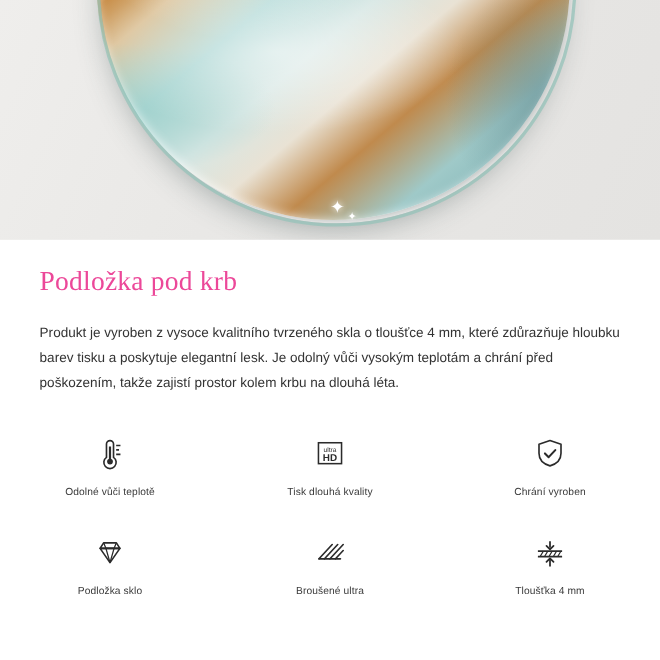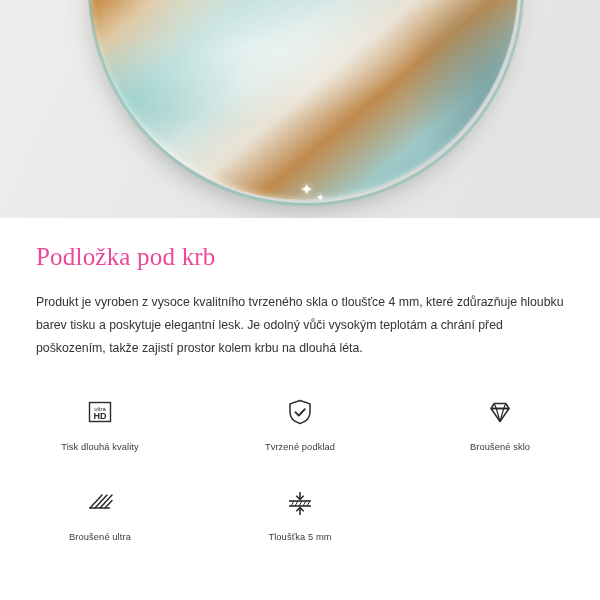--- a/index.html
+++ b/index.html
@@ -175,51 +175,64 @@
 
   <div class="content">
     <h1 class="headline">
       <span>Podložka pod krb</span>
     </h1>
     <p class="paragraph">Produkt je vyroben z vysoce kvalitního tvrzeného skla o tloušťce 4 mm, které zdůrazňuje hloubku barev tisku a poskytuje elegantní lesk. Je odolný vůči vysokým teplotám a chrání před poškozením, takže zajistí prostor kolem krbu na dlouhá léta.</p>
   </div>
 
   <div class="features">
 
+    <div class="feature">
+      <div class="glyph">
+        <svg width="40" height="40" viewBox="0 0 40 40" fill="none" stroke="#2b2b2b" stroke-width="1.5">
+          <path d="M20 8.5a3.2 3.2 0 0 1 3.2 3.2v12.1a5.6 5.6 0 1 1-6.4 0V11.7A3.2 3.2 0 0 1 20 8.5z"></path>
+          <circle cx="20" cy="27.6" r="2.6" fill="#2b2b2b" stroke="none"></circle>
+          <line x1="20" y1="14" x2="20" y2="25.6" stroke-width="2"></line>
+          <line x1="25.6" y1="13" x2="29.5" y2="13"></line>
+          <line x1="25.6" y1="17" x2="28.2" y2="17"></line>
+          <line x1="25.6" y1="21" x2="29.5" y2="21"></line>
+        </svg>
+      </div>
+      <div class="caption">Odolné vůči teplotě</div>
+    </div>
 
     <div class="feature">
       <div class="glyph">
         <svg width="40" height="40" viewBox="0 0 40 40">
           <rect x="9.5" y="10.5" width="21" height="19" fill="none" stroke="#2b2b2b" stroke-width="1.4"></rect>
           <text x="20" y="19" text-anchor="middle" font-family="Liberation Sans, sans-serif" font-size="6" fill="#2b2b2b">ultra</text>
           <text x="20" y="27" text-anchor="middle" font-family="Liberation Sans, sans-serif" font-size="9" font-weight="bold" fill="#2b2b2b">HD</text>
         </svg>
       </div>
       <div class="caption">Tisk dlouhá kvality</div>
     </div>
 
     <div class="feature">
       <div class="glyph">
         <svg width="40" height="40" viewBox="0 0 40 40">
           <path d="M20 8.5l10 3.4v8.2c0 6.1-4.2 9.8-10 11.4-5.8-1.6-10-5.3-10-11.4v-8.2l10-3.4z" fill="none" stroke="#2b2b2b" stroke-width="1.5" stroke-linejoin="round"></path>
           <path d="M15.4 20.2l3.4 3.4 6-6.4" fill="none" stroke="#2b2b2b" stroke-width="1.9" stroke-linecap="round" stroke-linejoin="round"></path>
         </svg>
       </div>
-      <div class="caption">Tvrzené podklad</div>
+      <div class="caption">Chrání vyroben</div>
     </div>
 
     <div class="feature">
       <div class="glyph">
         <svg width="40" height="40" viewBox="0 0 40 40">
           <path d="M11 16.5h18L20 29.5 11 16.5z" fill="none" stroke="#2b2b2b" stroke-width="1.5" stroke-linejoin="round"></path>
           <path d="M14.2 11.5h11.6l3.2 5H11l3.2-5z" fill="none" stroke="#2b2b2b" stroke-width="1.5" stroke-linejoin="round"></path>
           <path d="M14.2 11.5l2.1 5 3.7 13M25.8 11.5l-2.1 5-3.7 13M16.3 16.5h7.4" fill="none" stroke="#2b2b2b" stroke-width="1.2"></path>
         </svg>
       </div>
-      <div class="caption">Broušené sklo</div>
+      <div class="caption">Podložka sklo</div>
     </div>
 
     <div class="feature">
       <div class="glyph">
         <svg width="40" height="40" viewBox="0 0 40 40" stroke="#2b2b2b" stroke-width="1.5" fill="none" stroke-linecap="round">
           <line x1="10" y1="26" x2="22" y2="13"></line>
           <line x1="15" y1="26" x2="27" y2="13"></line>
           <line x1="20" y1="26" x2="32" y2="13"></line>
           <line x1="25" y1="26" x2="32" y2="18.5"></line>
           <line x1="10" y1="26" x2="29.5" y2="26"></line>
@@ -233,17 +246,17 @@
         <svg width="40" height="40" viewBox="0 0 40 40" stroke="#2b2b2b" fill="none">
           <line x1="20" y1="10" x2="20" y2="16" stroke-width="1.6"></line>
           <path d="M16.8 14.2L20 17.4l3.2-3.2" stroke-width="1.6" stroke-linecap="round" stroke-linejoin="round"></path>
           <line x1="9" y1="19" x2="31" y2="19" stroke-width="1.6"></line>
           <line x1="9" y1="24" x2="31" y2="24" stroke-width="1.6"></line>
           <path d="M11 24l3-5M15 24l3-5M19 24l3-5M23 24l3-5M27 24l2.6-4.4" stroke-width="1"></path>
           <line x1="20" y1="27" x2="20" y2="33" stroke-width="1.6"></line>
           <path d="M16.8 28.8L20 25.6l3.2 3.2" stroke-width="1.6" stroke-linecap="round" stroke-linejoin="round"></path>
         </svg>
       </div>
-      <div class="caption">Tloušťka 5 mm</div>
+      <div class="caption">Tloušťka 4 mm</div>
     </div>
 
   </div>
 </div>
 
 </body></html>

